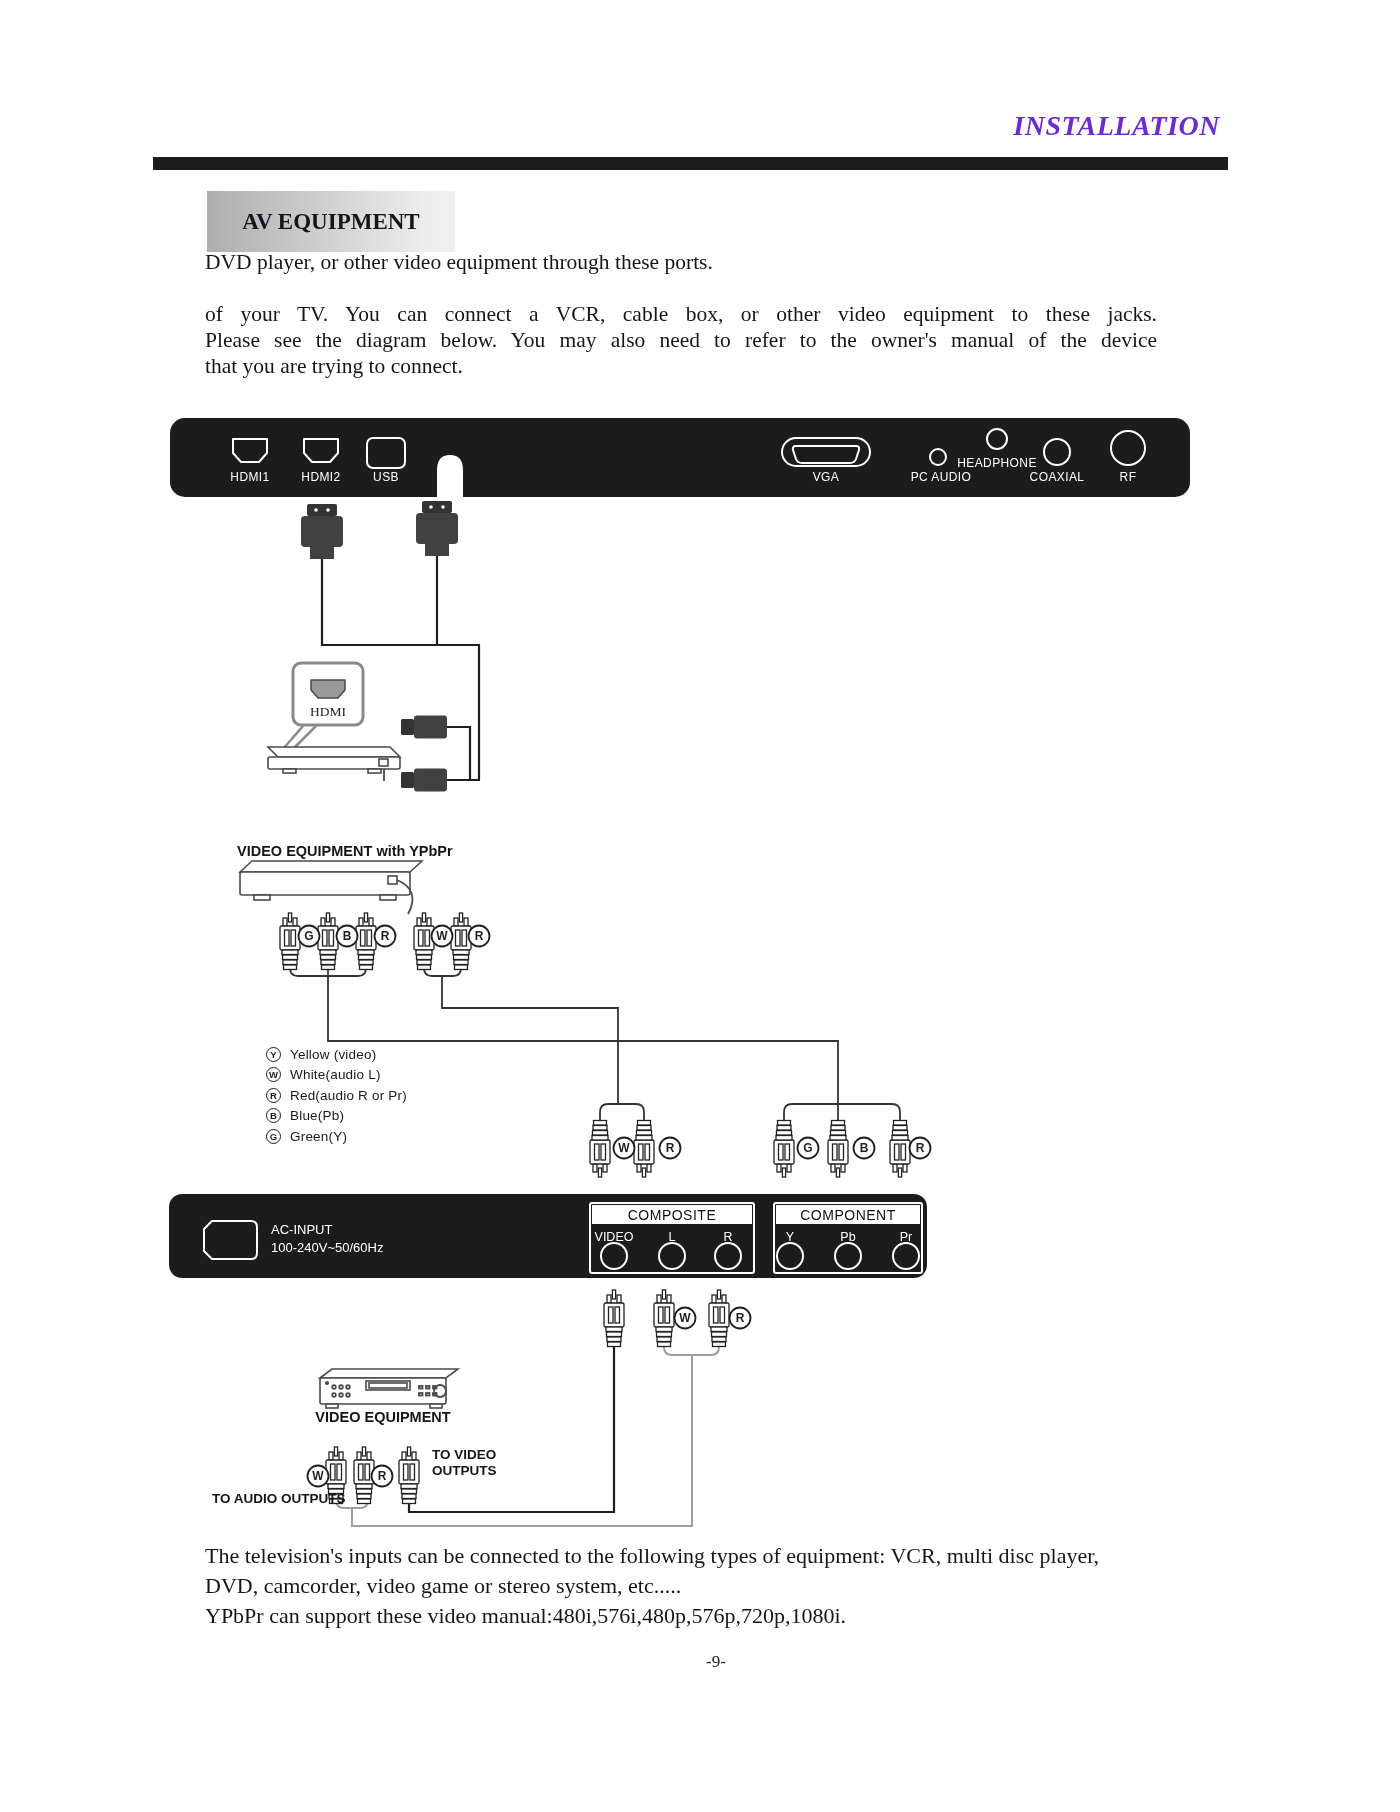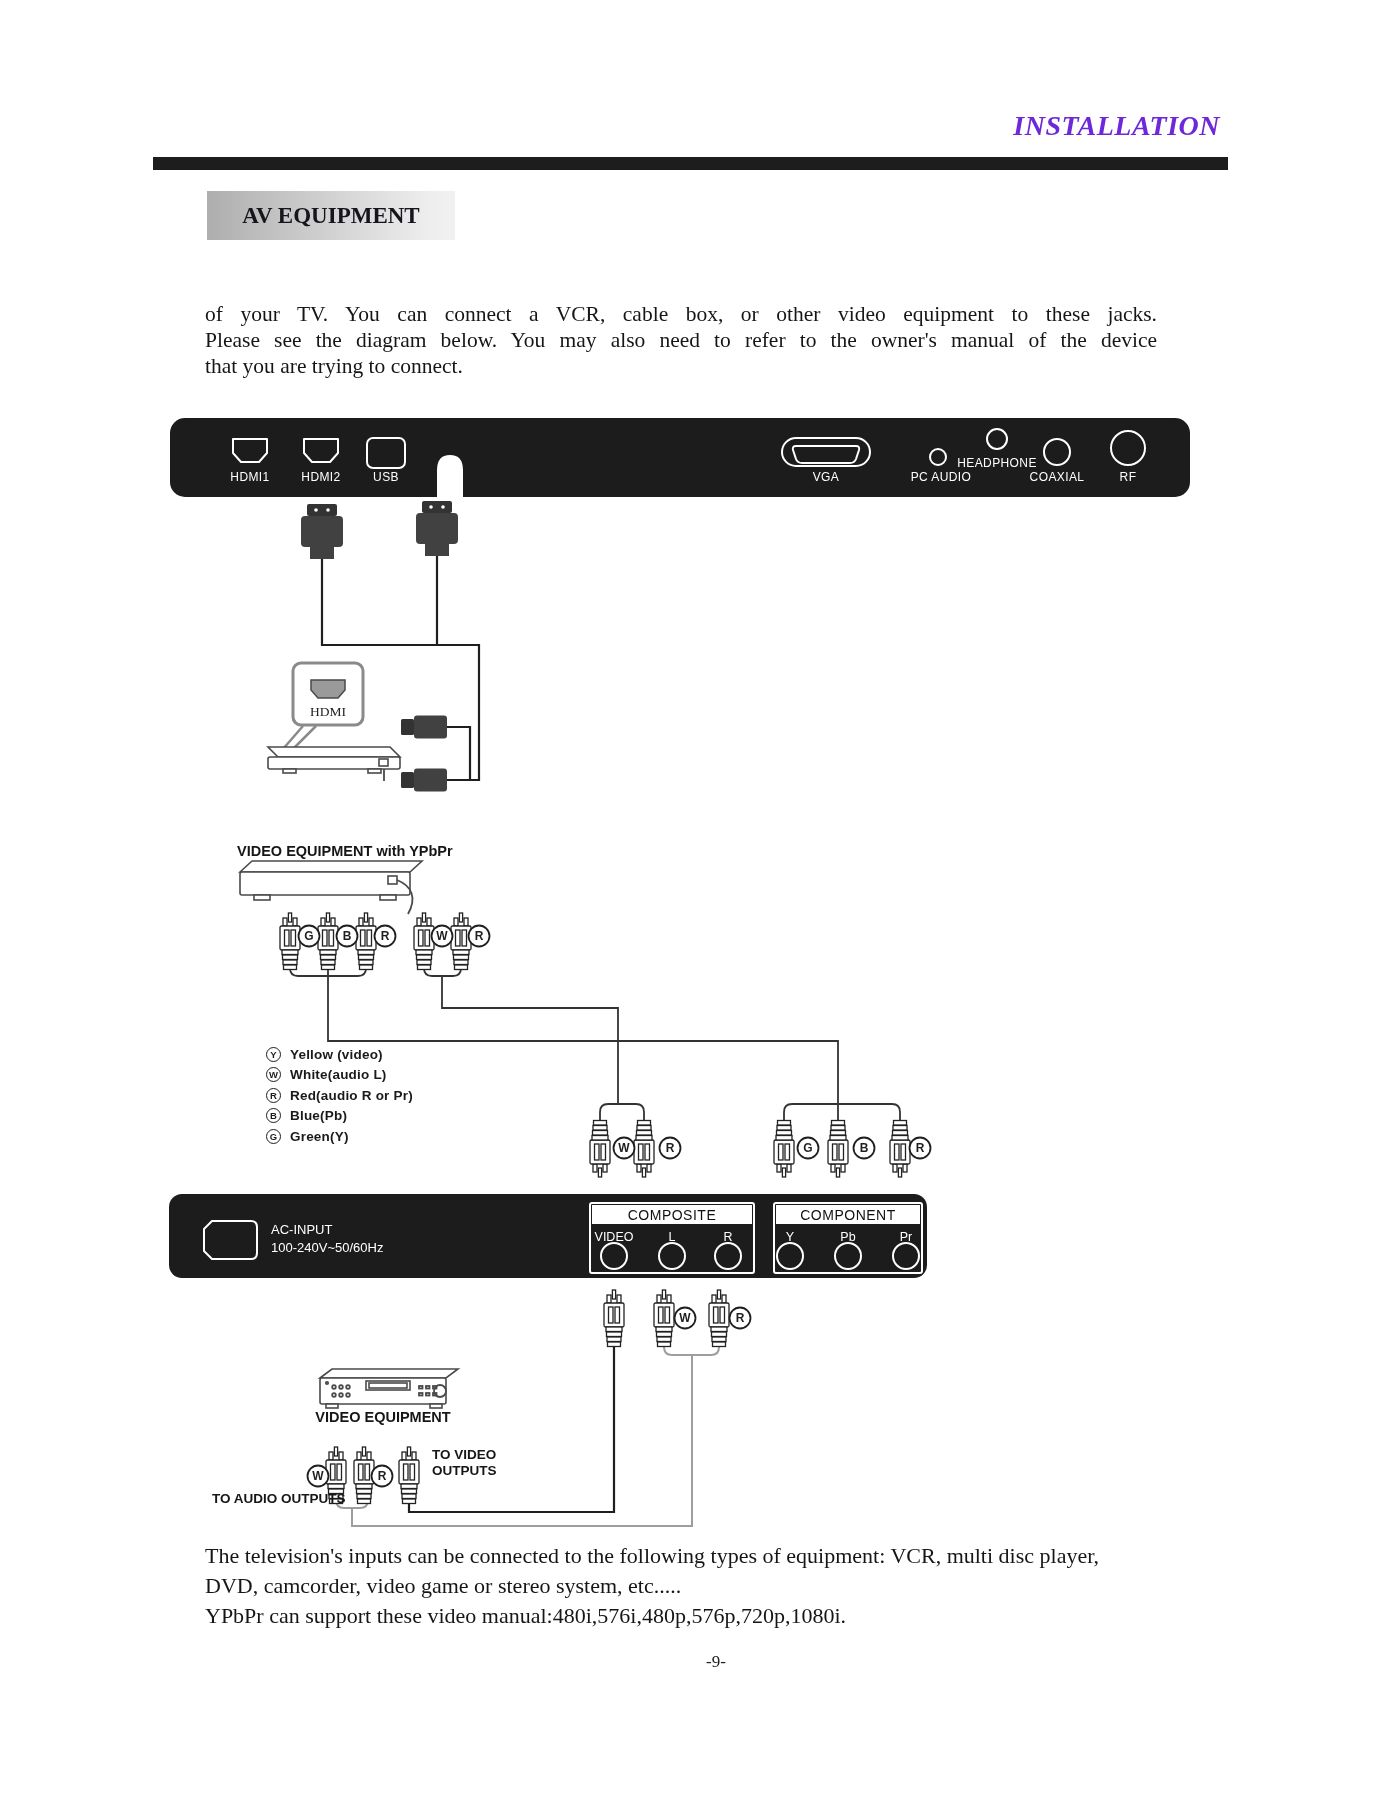--- a/index.html
+++ b/index.html
@@ -1,39 +1,39 @@
 <!DOCTYPE html>
 <html><head>
 <meta charset="utf-8">
 <style>
   html,body{margin:0;padding:0;background:#fff}
   body{width:1400px;height:1812px;position:relative;overflow:hidden;
        font-family:"Liberation Serif",serif;color:#161616}
   .header-title{position:absolute;top:110px;right:180px;
        font-style:italic;font-weight:bold;font-size:28px;color:#6d28d9;letter-spacing:.5px}
   .header-bar{position:absolute;left:153px;top:157px;width:1075px;height:13px;background:#1d1d1d}
-  .section-box{position:absolute;left:207px;top:191px;width:248px;height:49px;
+  .section-box{position:absolute;left:207px;top:191px;width:248px;height:61px;
        background:linear-gradient(90deg,#aeaeae,#ededed 88%,#f1f1f1);
        display:flex;align-items:center;justify-content:center;
        font-weight:bold;font-size:23px;color:#15151d;font-family:"Liberation Serif",serif}
   .para{position:absolute;left:205px}
   .para .ln{font-size:21.5px;line-height:26px;width:952px;white-space:normal}
   .para .ln.just{text-align:justify;text-align-last:justify}
   .p1{top:249px}.p2{top:301px}
   .footerp{top:1541px}
   .footerp .ln{font-size:22px;line-height:30px;width:1005px}
   .pageno{position:absolute;top:1652px;left:0;width:1432px;text-align:center;
        font-size:17px;color:#222}
   .legend{position:absolute;left:266px;top:1046px;display:flex;flex-direction:column;gap:4.5px;
        font-family:"Liberation Sans",sans-serif;z-index:2}
   .legend .row{display:flex;align-items:center;gap:9px;height:16px}
   .lc{width:15px;height:15px;border:1.6px solid #1f1f1f;border-radius:50%;box-sizing:border-box;
        display:flex;align-items:center;justify-content:center;
        font-weight:bold;font-size:9.5px;color:#1f1f1f}
-  .lt{font-weight:bold;font-size:13.5px;color:#1a1a1a;letter-spacing:.2px}
+  .lt{font-weight:normal;font-size:13.5px;color:#1a1a1a;letter-spacing:.2px}
   svg.diagram{position:absolute;left:0;top:400px}
   svg text{font-family:"Liberation Sans",sans-serif}
   .plabel{fill:#fff;font-size:12px;text-anchor:middle;letter-spacing:.4px}
   .jlabel{fill:#fff;font-size:12.5px;text-anchor:middle}
   .hdr{fill:#111;font-size:14px;text-anchor:middle;letter-spacing:.5px}
   .blabel{fill:#161616;font-size:14.5px;font-weight:bold}
   .blabel2{fill:#161616;font-size:13.5px;font-weight:bold}
   .clet{fill:#1f1f1f;font-size:12px;font-weight:bold;text-anchor:middle}
   .serifl{fill:#222;font-family:"Liberation Serif",serif;font-size:13.5px;text-anchor:middle}
   .wline{stroke:#fff;stroke-width:2;fill:none;stroke-linejoin:round}
@@ -51,20 +51,21 @@
 <div class="page">
 
   <div class="header-title">INSTALLATION</div>
   <div class="header-bar"></div>
 
   <div class="section-box">
     <span>AV EQUIPMENT</span>
   </div>
 
   <div class="para p1">
+    <div class="ln">DVD player, or other video equipment through these ports.</div>
   </div>
   <div class="para p2">
     <div class="ln just">of your TV. You can connect a VCR, cable box, or other video equipment to these jacks.</div>
     <div class="ln just">Please see the diagram below. You may also need to refer to the owner's manual of the device</div>
     <div class="ln">that you are trying to connect.</div>
   </div>
 
   <svg class="diagram" viewBox="0 400 1400 1140" width="1400" height="1140">
     <defs>
       <g id="rca-up">

